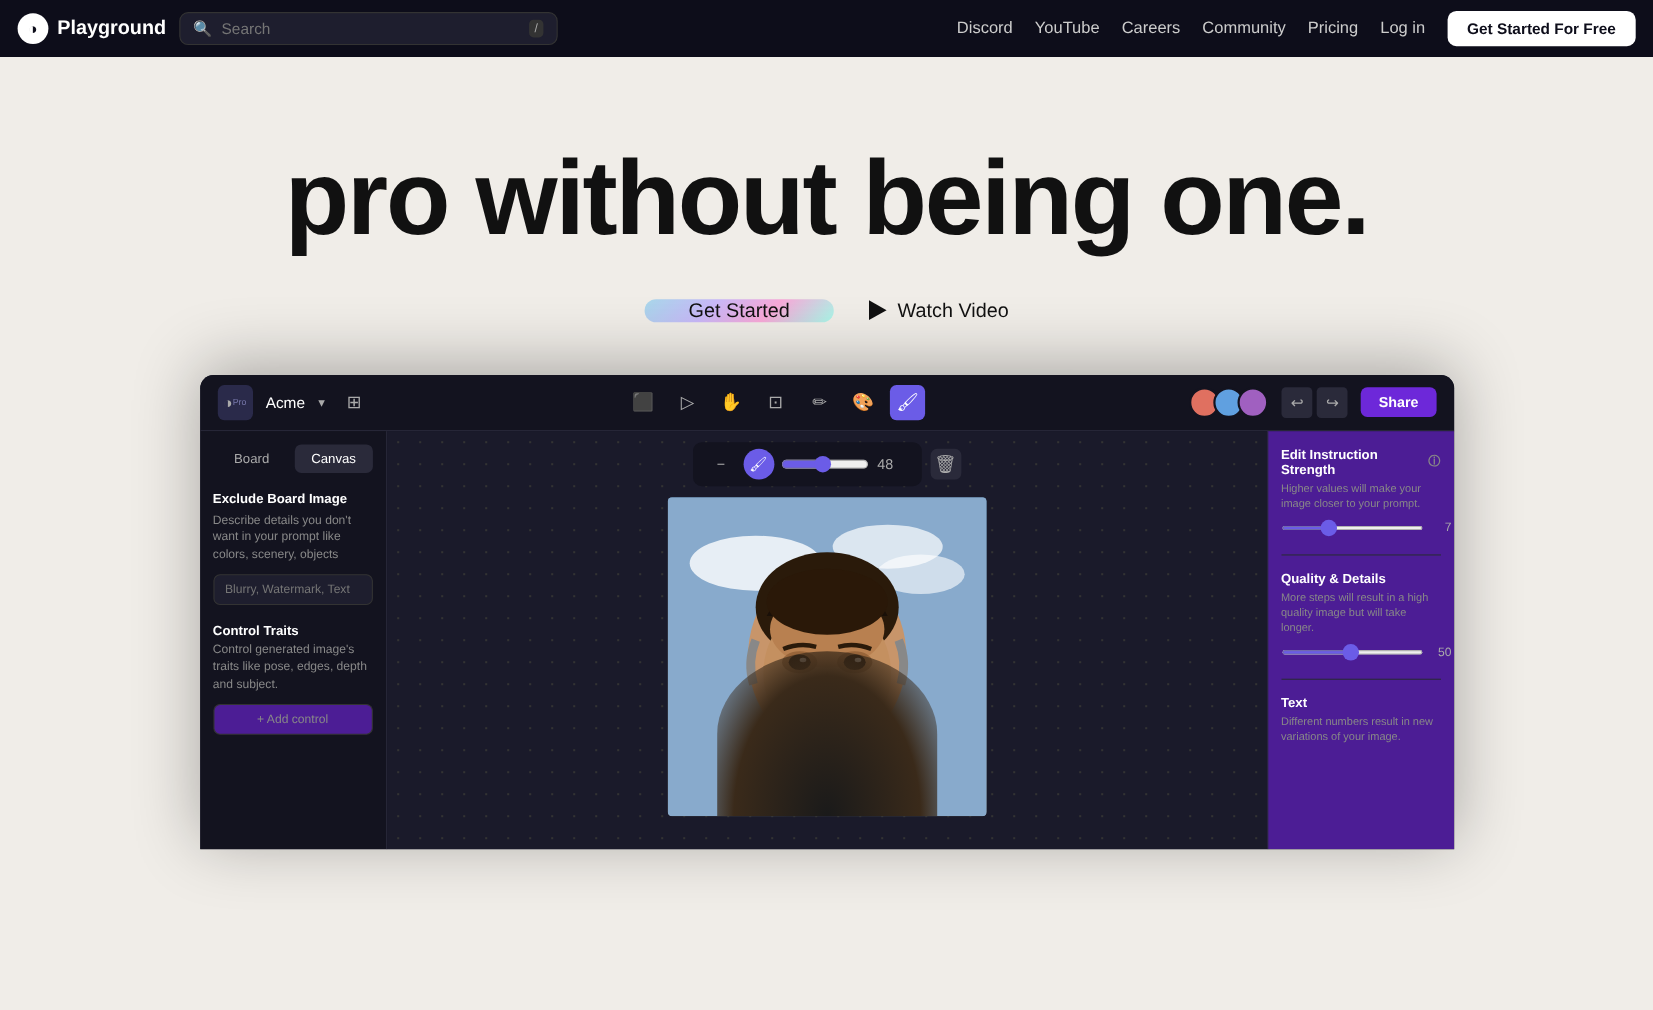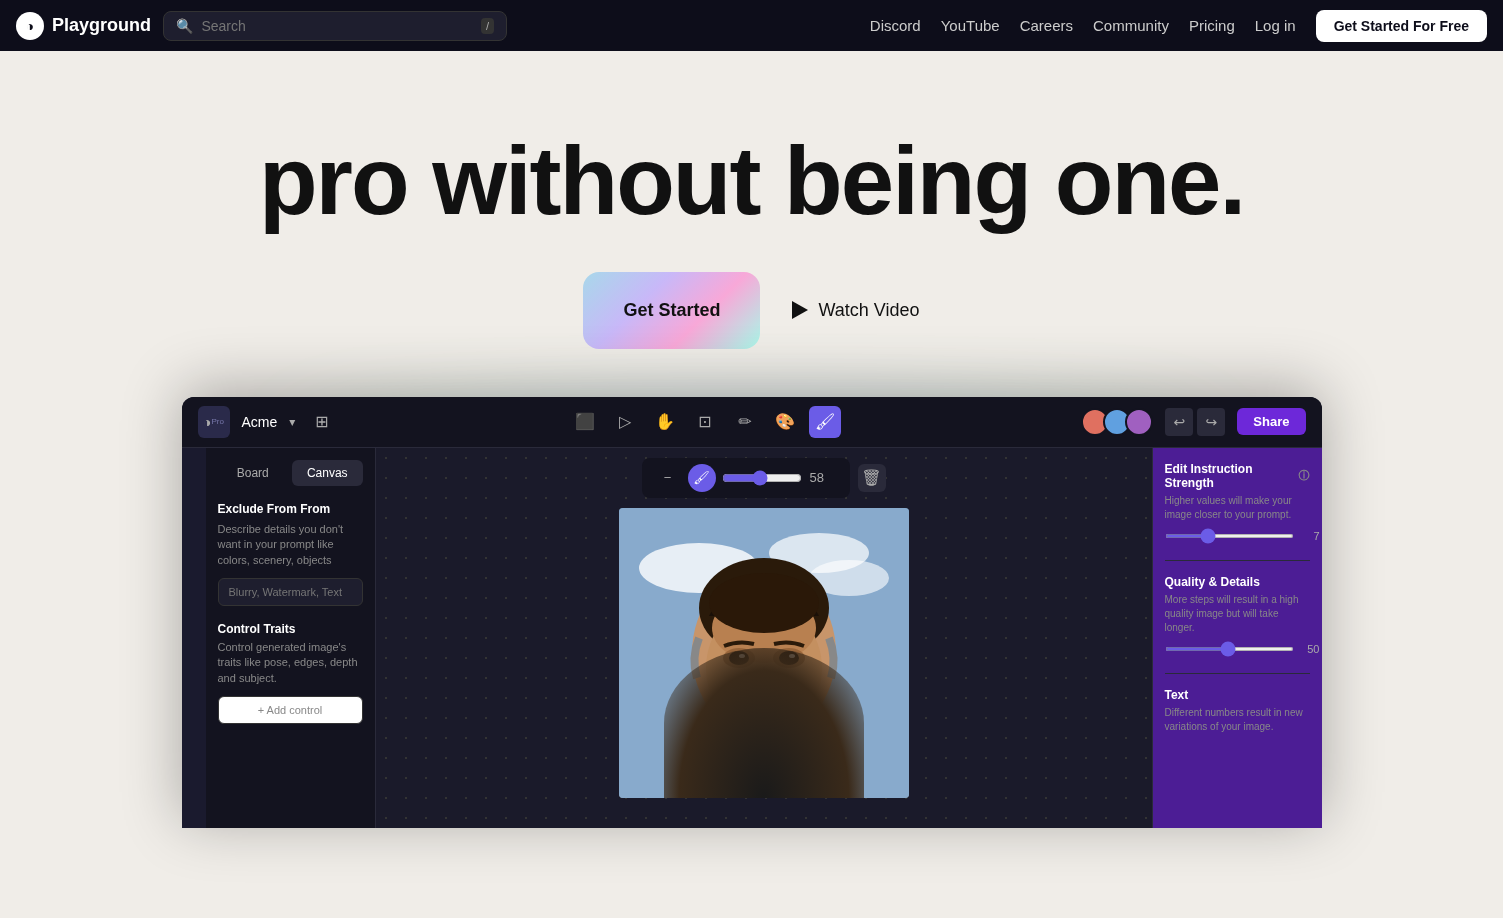--- a/index.html
+++ b/index.html
@@ -105,22 +105,22 @@
     }
 
     .hero-actions {
       margin-top: 40px;
       display: flex; align-items: center; gap: 32px;
       position: relative; z-index: 2;
     }
 
     .btn-get-started {
       background: linear-gradient(135deg, #a8d8ea 0%, #c8b8f8 35%, #f8a8d8 65%, #a8f8e8 100%);
-      color: #111; font-size: 18px; font-weight: 700;
-      padding: 28px 40px; border-radius: 16px; border: none; cursor: pointer;
+      color: #111; font-size: 18px; font-weight: 400;
+      padding: 0 40px; border-radius: 16px; border: none; cursor: pointer;
       text-decoration: none; display: inline-block;
     }
 
     .btn-watch {
       display: flex; align-items: center; gap: 10px;
       color: #111; font-size: 18px; font-weight: 500; text-decoration: none;
     }
     .play-triangle {
       width: 0; height: 0;
       border-top: 9px solid transparent;
@@ -170,21 +170,21 @@
     .undo-btn {
       width: 28px; height: 28px; background: #2a2a3a; border-radius: 4px;
       display: flex; align-items: center; justify-content: center; color: #aaa; font-size: 14px;
     }
     .share-btn {
       background: #6d28d9; color: #fff; font-size: 13px; font-weight: 600;
       padding: 6px 16px; border-radius: 6px; border: none; cursor: pointer;
     }
 
     
-    .app-body { display: flex; height: 380px; padding-left: 24px; }
+    .app-body { display: flex; height: 380px; }
 
     
     .app-left-panel {
       width: 170px; background: #13131f; border-right: 1px solid #2a2a3a;
       padding: 12px;
       flex-shrink: 0;
     }
     .panel-tabs { display: flex; gap: 4px; margin-bottom: 16px; }
     .panel-tab {
       flex: 1; text-align: center; padding: 6px; border-radius: 6px;
@@ -193,21 +193,21 @@
     .panel-tab.active { background: #2a2a3a; color: #fff; }
 
     .panel-section-title { color: #fff; font-size: 12px; font-weight: 600; margin-bottom: 6px; }
     .panel-section-desc { color: #888; font-size: 11px; line-height: 1.4; margin-bottom: 10px; }
     .panel-input {
       width: 100%; background: #1e1e2e; border: 1px solid #333; border-radius: 6px;
       color: #666; font-size: 11px; padding: 7px 10px; margin-bottom: 16px;
     }
     .panel-section-title2 { color: #fff; font-size: 12px; font-weight: 600; margin-bottom: 4px; }
     .panel-add-control {
-      width: 100%; background: #ffffff; border: 1px solid #333; border-radius: 6px;
+      width: 100%; background: #4c1d95; border: 1px solid #333; border-radius: 6px;
       color: #888; font-size: 11px; padding: 7px 10px; text-align: center; cursor: pointer;
       margin-top: 10px;
     }
 
     
     .app-canvas {
       flex: 1; background: #1e1e2e;
       display: flex; flex-direction: column; align-items: center; justify-content: flex-start;
       position: relative; overflow: hidden;
     }
@@ -351,39 +351,39 @@
     </div>
 
     <div class="app-body">
 
       <div class="app-left-panel">
         <div class="panel-tabs">
           <div class="panel-tab">Board</div>
           <div class="panel-tab active">Canvas</div>
         </div>
         <div>
-          <div class="panel-section-title">Exclude From From</div>
+          <div class="panel-section-title">Exclude Board Image</div>
           <div class="panel-section-desc">Describe details you don't want in your prompt like colors, scenery, objects</div>
           <input class="panel-input" placeholder="Blurry, Watermark, Text" style="">
         </div>
         <div>
           <div class="panel-section-title2">Control Traits</div>
           <div class="panel-section-desc">Control generated image's traits like pose, edges, depth and subject.</div>
           <div class="panel-add-control">+ Add control</div>
         </div>
       </div>
 
       <div class="app-canvas">
         <div class="canvas-toolbar">
           <div class="canvas-tool-group">
             <button class="canvas-tool-btn">−</button>
             <button class="canvas-tool-btn active">🖌</button>
             <div class="canvas-slider-group">
               <input type="range" class="canvas-slider" min="1" max="100" value="48" style="">
-              <span class="canvas-slider-val">58</span>
+              <span class="canvas-slider-val">48</span>
             </div>
           </div>
           <div class="canvas-delete-btn">🗑</div>
         </div>
 
         <div class="canvas-image-container">
           <div class="portrait">
             
             <svg width="290" height="290" viewBox="0 0 290 290">
 

